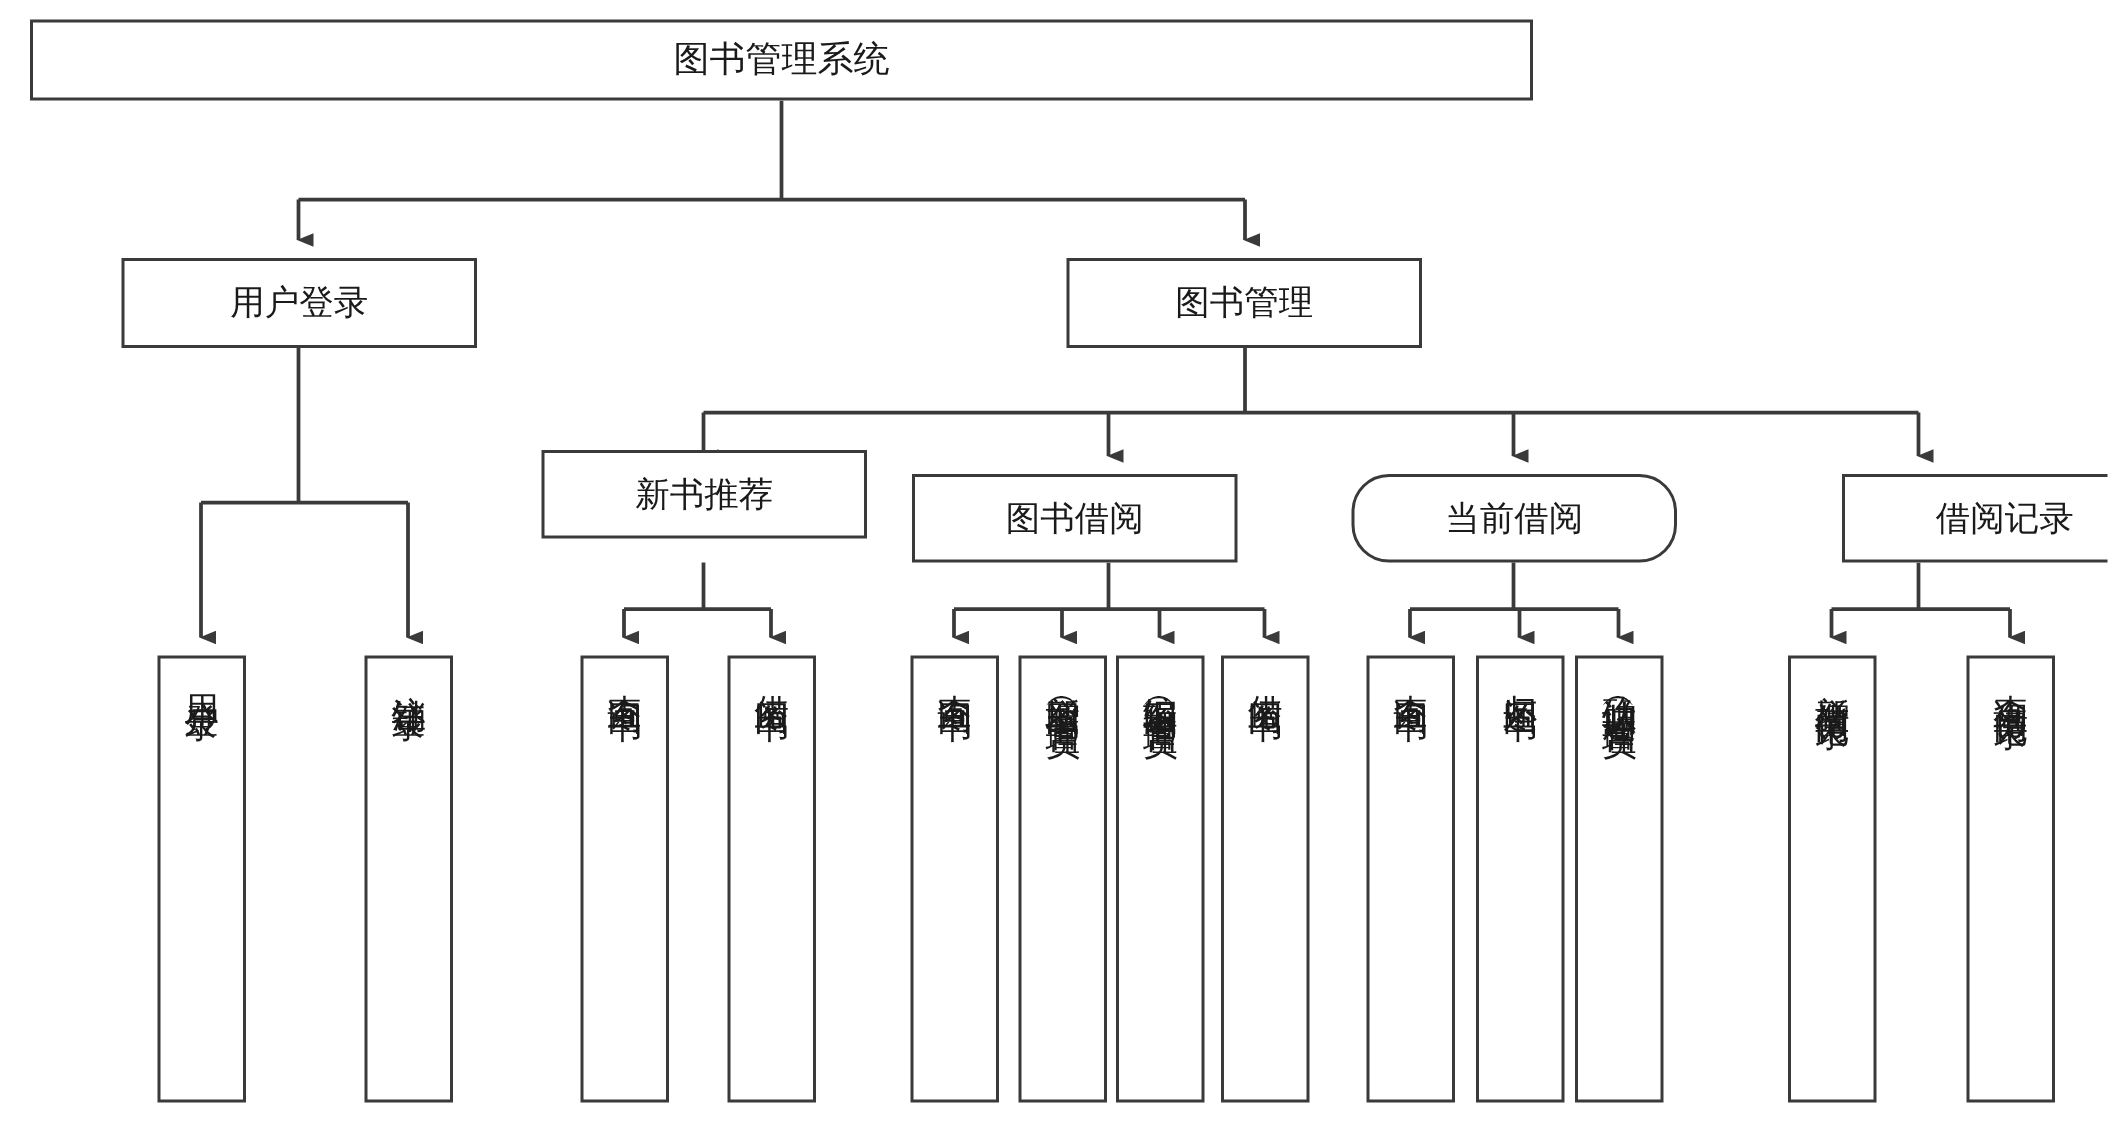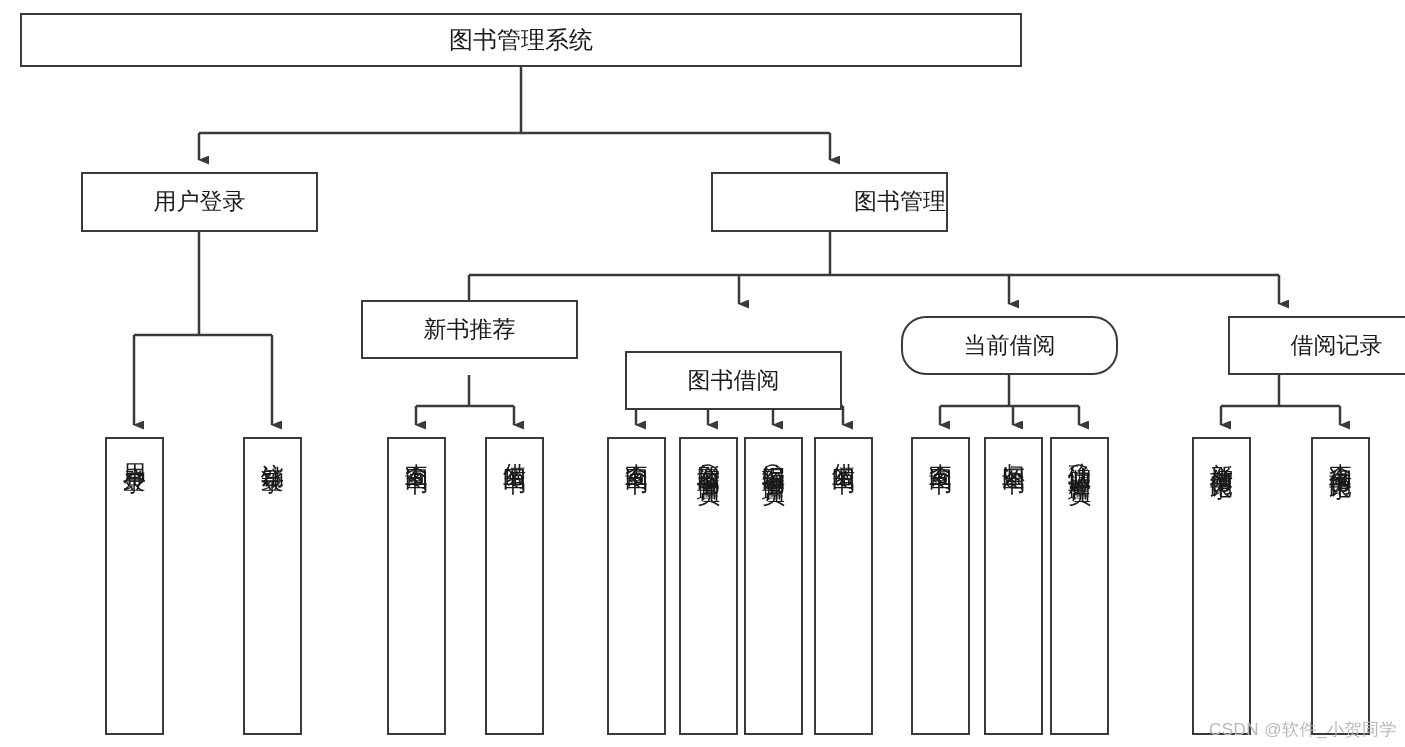--- a/index.html
+++ b/index.html
@@ -140,27 +140,27 @@
     </g>
   </svg>
 
   <div id="nodes-layer">
       <div class="node horizontal root" style="left: 20px; top: 13px; width: 1002px; height: 54px;">
         <span class="node-label">图书管理系统</span>
       </div>
       <div class="node horizontal" style="left: 81px; top: 172px; width: 237px; height: 60px;">
         <span class="node-label">用户登录</span>
       </div>
-      <div class="node horizontal" style="left: 711px; top: 172px; width: 237px; height: 60px; justify-content: flex-end;">
+      <div class="node horizontal" style="left: 711px; top: 172px; width: 237px; height: 60px;">
         <span class="node-label">图书管理</span>
       </div>
       <div class="node horizontal" style="left: 361px; top: 300px; width: 217px; height: 59px;">
         <span class="node-label">新书推荐</span>
       </div>
-      <div class="node horizontal" style="left: 625px; top: 316px; width: 217px; height: 59px; margin-top: 35px;">
+      <div class="node horizontal" style="left: 608px; top: 316px; width: 217px; height: 59px;">
         <span class="node-label">图书借阅</span>
       </div>
       <div class="node horizontal" style="left: 901px; top: 316px; width: 217px; height: 59px; border-radius: 25px;">
         <span class="node-label">当前借阅</span>
       </div>
       <div class="node horizontal" style="left: 1228px; top: 316px; width: 217px; height: 59px;">
         <span class="node-label">借阅记录</span>
       </div>
       <div class="node vertical" style="left: 105px; top: 437px; width: 59px; height: 298px;">
         <span class="node-label">用户登录</span>
@@ -196,14 +196,13 @@
         <span class="node-label">确认归还（管理员）</span>
       </div>
       <div class="node vertical" style="left: 1192px; top: 437px; width: 59px; height: 298px;">
         <span class="node-label">新增借阅记录</span>
       </div>
       <div class="node vertical" style="left: 1311px; top: 437px; width: 59px; height: 298px;">
         <span class="node-label">查询借阅记录</span>
       </div>
     </div>
 
-  <div id="watermark">CSDN @软件_小贺同学</div>
 </div>
 
 </body></html>

